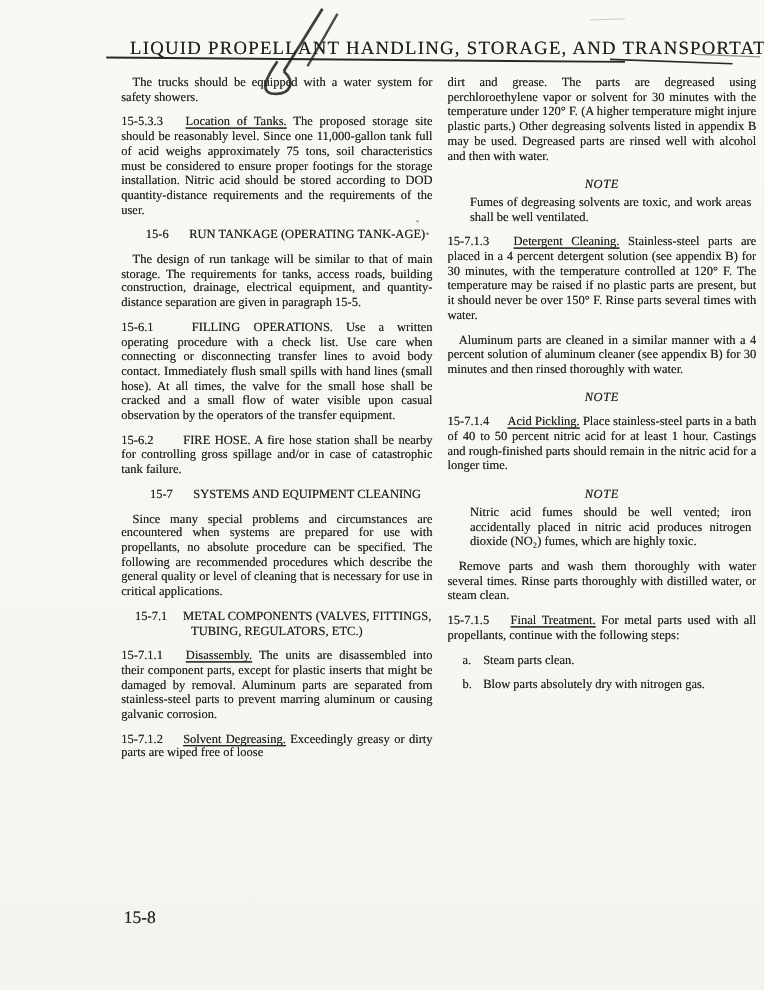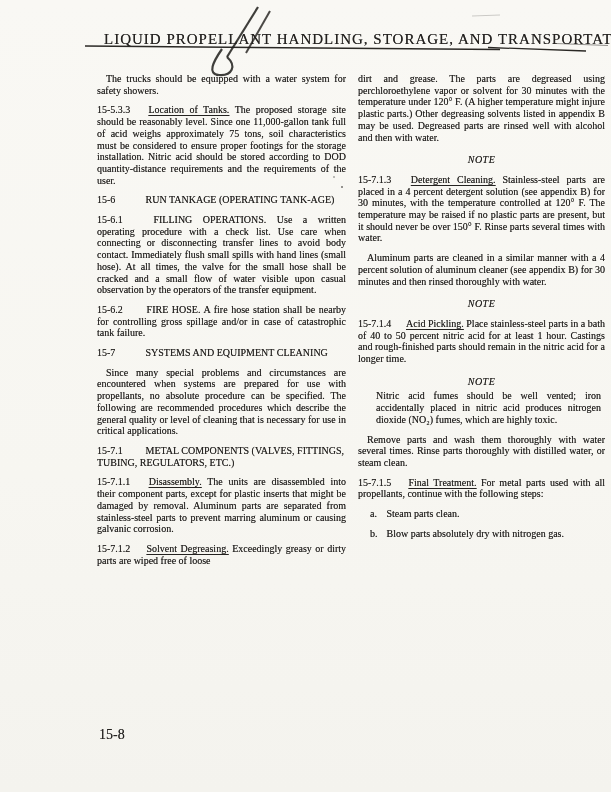--- a/index.html
+++ b/index.html
@@ -4,26 +4,26 @@
 <style>
   html,body{margin:0;padding:0;}
   body{width:611px;height:792px;position:relative;background:#e9e8e4;overflow:hidden;}
   .page{position:absolute;inset:0;background:linear-gradient(180deg,#f9f8f4 0%,#f7f6f1 60%,#f4f3ee 100%);}
   .col{position:absolute;top:61px;font-family:"Liberation Serif","DejaVu Serif",serif;
        font-size:10px;line-height:11.7px;color:#242220;text-align:justify;
        text-shadow:0 0 .5px rgba(36,34,32,.65);}
   #colL{left:97px;width:249px;}
   #colR{left:358px;width:247px;}
   .col p{margin:8px 0 0 0;}
-  .col p:first-child{margin-top:12px;}
+  .col p:first-child{margin-top:0;}
   .indent{text-indent:9px;}
   .flush{text-indent:0;}
   .num{display:inline-block;min-width:46px;}
   .utitle{text-decoration:underline;text-underline-offset:1.5px;}
-  .heading{text-align:left;}
+  .heading{text-align:center;}
   .note-head{text-align:center;margin-top:11px !important;letter-spacing:.5px;font-style:italic;}
   .note-body{margin:3px 4px 0 18px !important;}
   .list{text-indent:12px;}
   .marker{display:inline-block;min-width:14px;text-indent:0;}
   .header-title{position:absolute;left:104px;top:31px;white-space:nowrap;
        font-family:"Liberation Serif","DejaVu Serif",serif;font-size:15px;
        letter-spacing:1px;color:#242220;text-shadow:0 0 .5px rgba(36,34,32,.7);}
   .page-number{position:absolute;left:99px;top:727px;
        font-family:"Liberation Serif","DejaVu Serif",serif;font-size:14px;color:#242220;
        text-shadow:0 0 .5px rgba(36,34,32,.65);}
@@ -53,20 +53,23 @@
     </p>
     <p class="sec">
       <span class="num">15-5.3.3</span>
       <span class="utitle">Location of Tanks.</span>
       <span>The proposed storage site should be reasonably level.  Since one 11,000-gallon tank full of acid weighs approximately 75 tons, soil characteristics must be considered to ensure proper footings for the storage installation.  Nitric acid should be stored according to DOD quantity-distance requirements and the requirements of the user.</span>
     </p>
     <p class="heading">
       <span class="num">15-6</span>
       <span>RUN TANKAGE (OPERATING TANK-AGE)</span>
     </p>
+    <p class="indent">
+      <span>The design of run tankage will be similar to that of main storage.  The requirements for tanks, access roads, building construction, drainage, electrical equipment, and quantity-distance separation are given in paragraph 15-5.</span>
+    </p>
     <p class="sec">
       <span class="num">15-6.1</span>
       <span>FILLING OPERATIONS.</span>
       <span>Use a written operating procedure with a check list. Use care when connecting or disconnecting transfer lines to avoid body contact.  Immediately flush small spills with hand lines (small hose).  At all times, the valve for the small hose shall be cracked and a small flow of water visible upon casual observation by the operators of the transfer equipment.</span>
     </p>
     <p class="sec">
       <span class="num">15-6.2</span>
       <span>FIRE HOSE.</span>
       <span>A fire hose station shall be nearby for controlling gross spillage and/or in case of catastrophic tank failure.</span>
     </p>
@@ -92,20 +95,23 @@
       <span>Exceedingly greasy or dirty parts are wiped free of loose</span>
     </p>
   </div>
 
   <div class="col" id="colR">
     <p class="flush">
       <span>dirt and grease.  The parts are degreased using perchloroethylene vapor or solvent for 30 minutes with the temperature under 120° F. (A higher temperature might injure plastic parts.)  Other degreasing solvents listed in appendix B may be used.  Degreased parts are rinsed well with alcohol and then with water.</span>
     </p>
     <p class="note-head">
       <span>NOTE</span>
+    </p>
+    <p class="note-body">
+      <span>Fumes of degreasing solvents are toxic, and work areas shall be well ventilated.</span>
     </p>
     <p class="sec">
       <span class="num">15-7.1.3</span>
       <span class="utitle">Detergent Cleaning.</span>
       <span>Stainless-steel parts are placed in a 4 percent detergent solution (see appendix B) for 30 minutes, with the temperature controlled at 120° F.  The temperature may be raised if no plastic parts are present, but it should never be over 150° F. Rinse parts several times with water.</span>
     </p>
     <p class="indent">
       <span>Aluminum parts are cleaned in a similar manner with a 4 percent solution of aluminum cleaner (see appendix B) for 30 minutes and then rinsed thoroughly with water.</span>
     </p>
     <p class="note-head">

